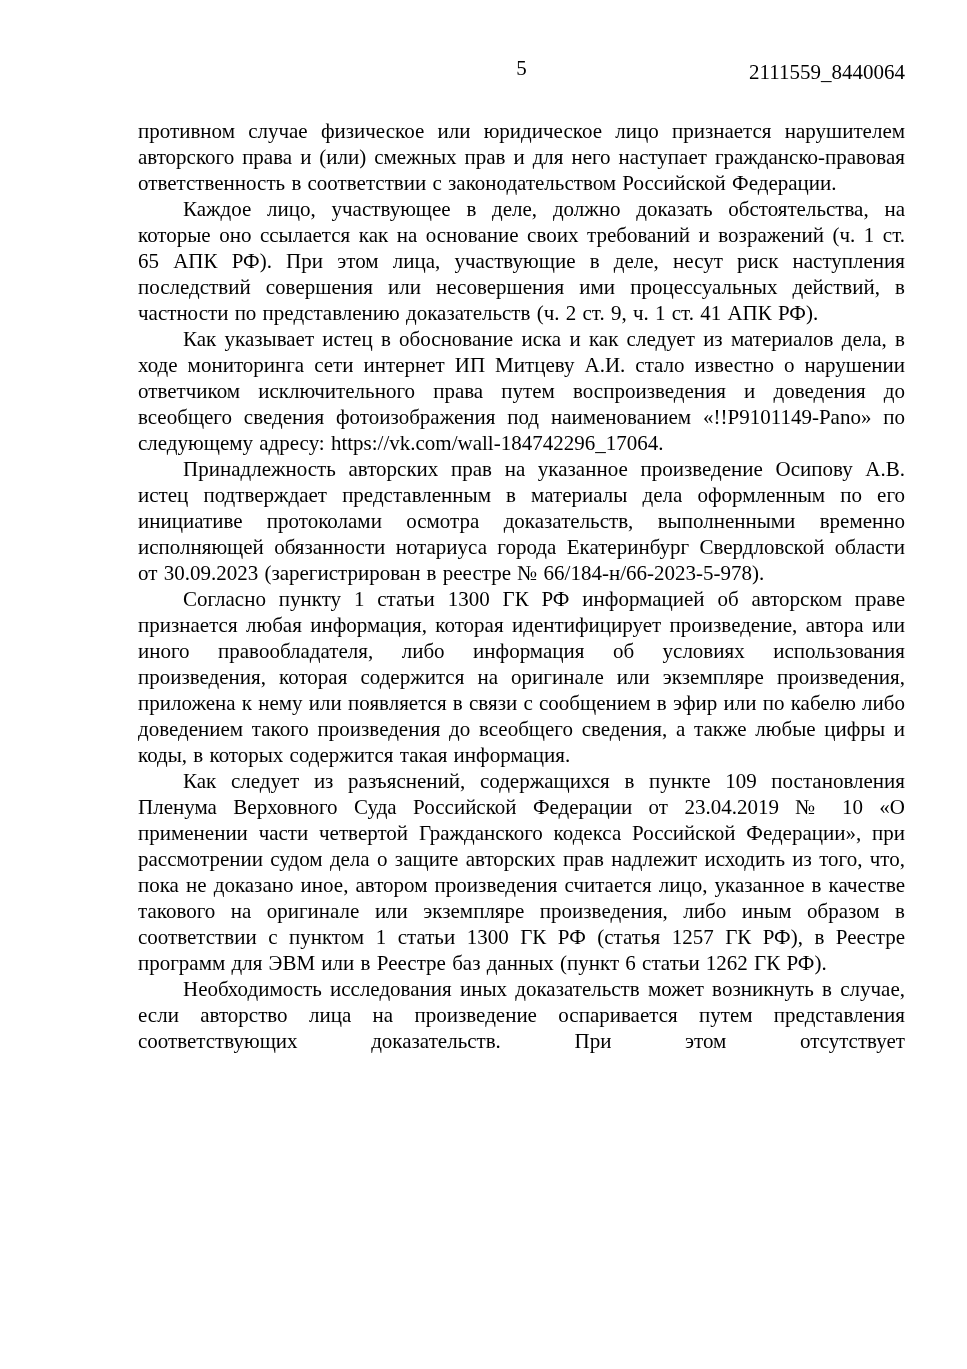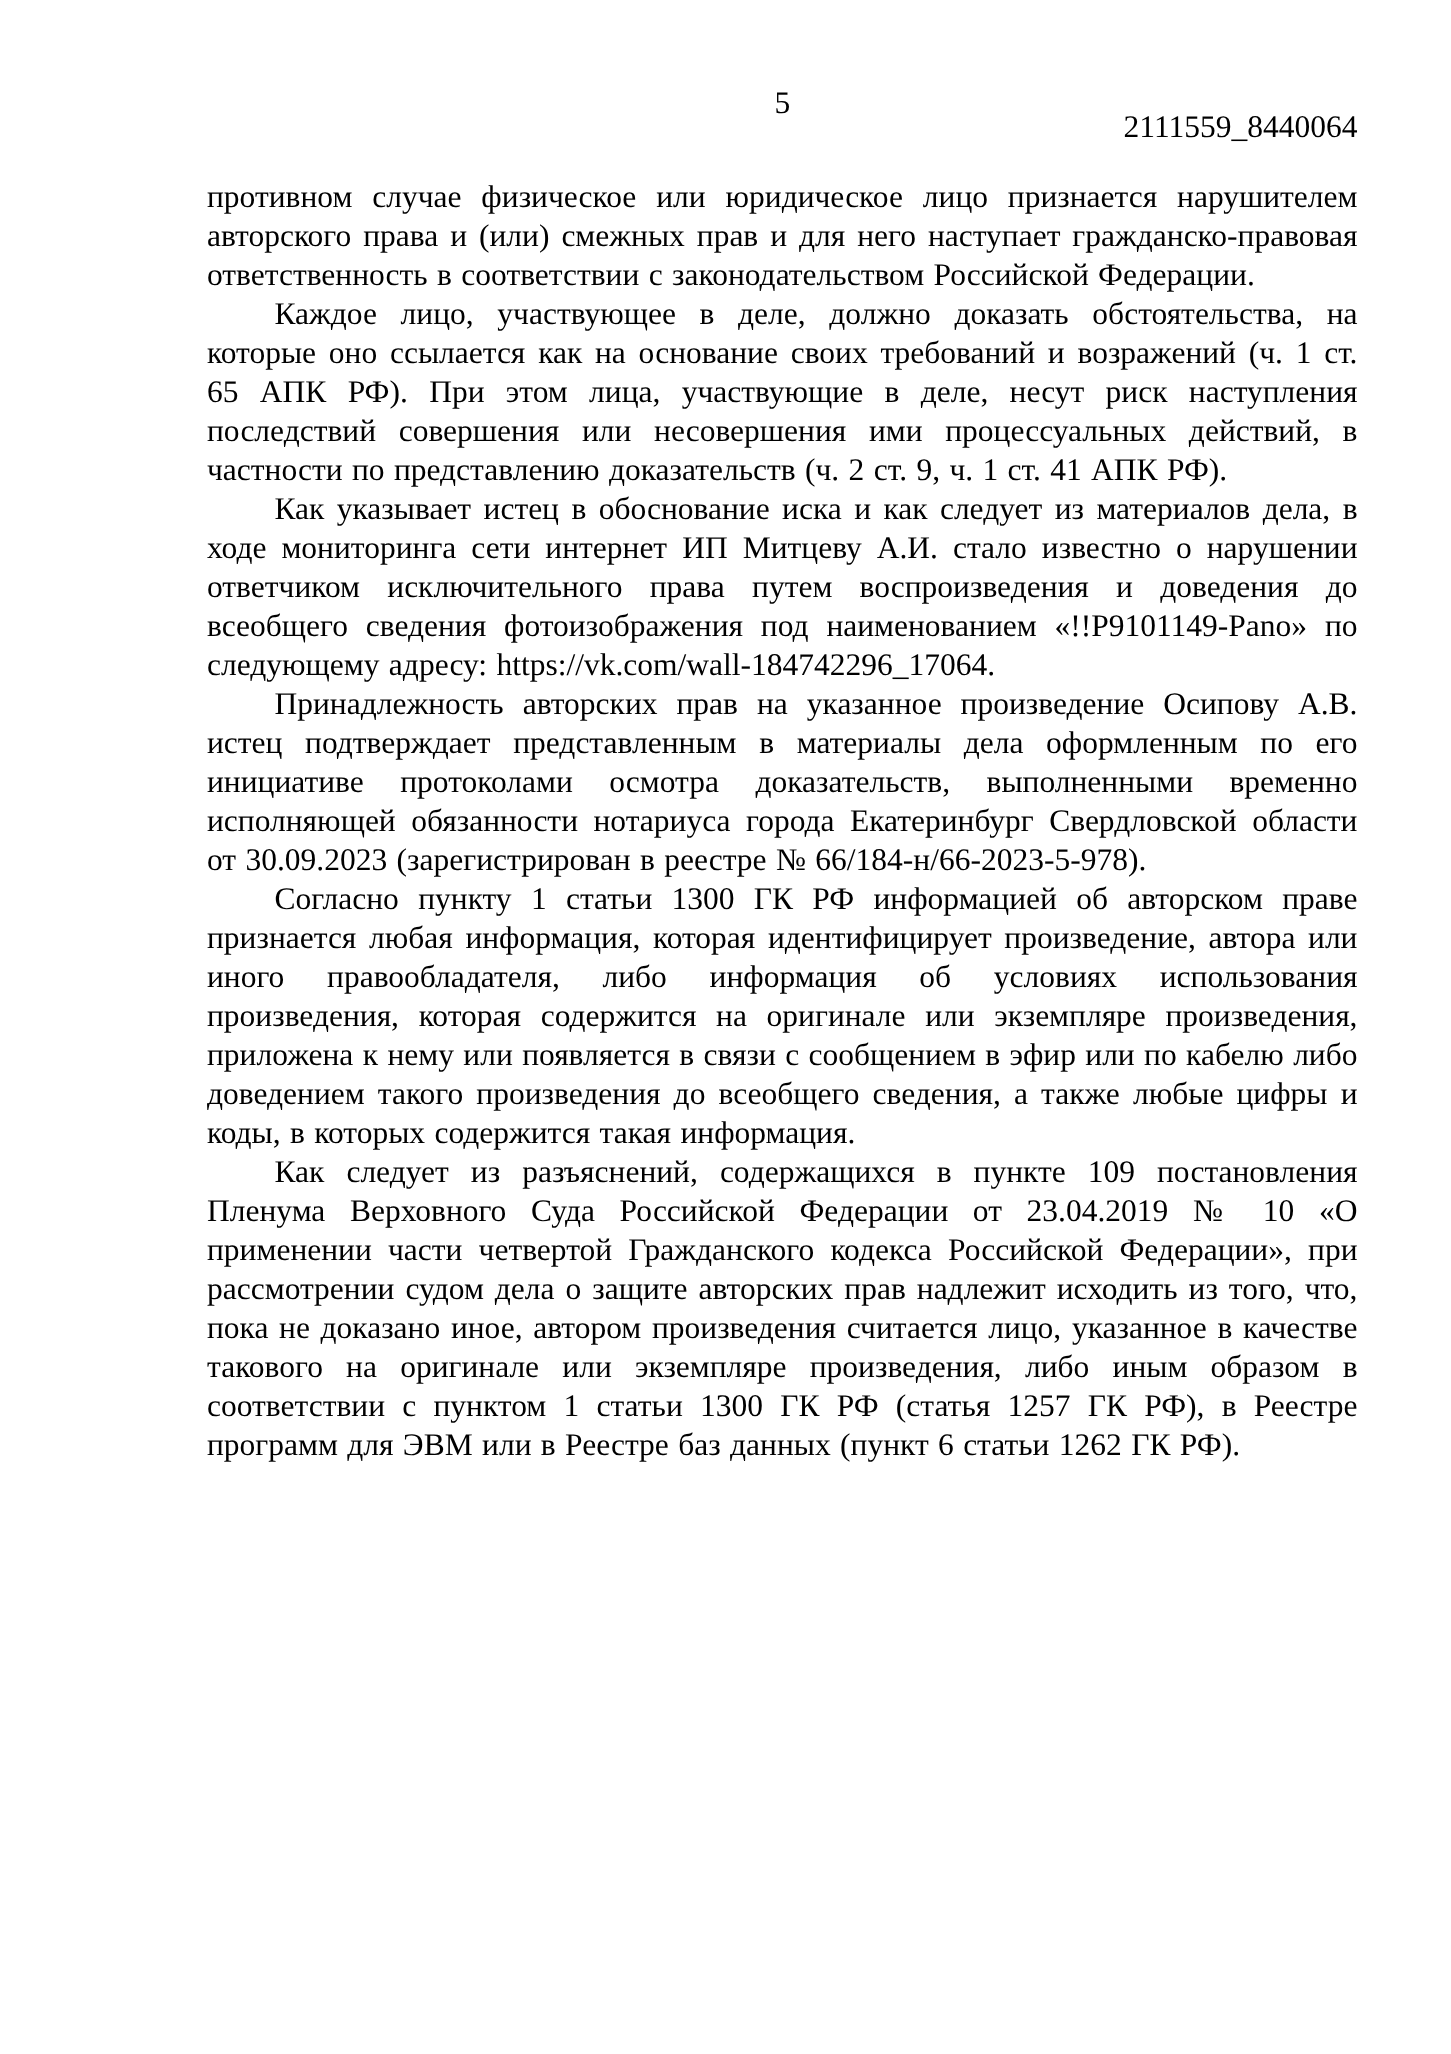--- a/index.html
+++ b/index.html
@@ -27,21 +27,21 @@
   }
   .page-number {
     position: absolute;
     left: 0;
     right: 0;
     text-align: center;
   }
   .doc-id {
     position: absolute;
     right: 0;
-    top: 16px;
+    top: 4px;
     white-space: nowrap;
     text-align: right;
   }
   .body-text p {
     margin: 0;
     font-size: 21px;
     line-height: 26px;
     text-align: justify;
     text-indent: 45px;
     word-spacing: 1px;
@@ -61,14 +61,15 @@
     <span class="page-number">5</span>
     <span class="doc-id">2111559_8440064</span>
   </header>
   <main class="body-text">
       <p class="no-indent">противном случае физическое или юридическое лицо признается нарушителем авторского права и (или) смежных прав и для него наступает гражданско-правовая ответственность в соответствии с законодательством Российской Федерации.</p>
       <p class="">Каждое лицо, участвующее в деле, должно доказать обстоятельства, на которые оно ссылается как на основание своих требований и возражений (ч. 1 ст. 65 АПК РФ). При этом лица, участвующие в деле, несут риск наступления последствий совершения или несовершения ими процессуальных действий, в частности по представлению доказательств (ч. 2 ст. 9, ч. 1 ст. 41 АПК РФ).</p>
       <p class="">Как указывает истец в обоснование иска и как следует из материалов дела, в ходе мониторинга сети интернет ИП Митцеву А.И. стало известно о нарушении ответчиком исключительного права путем воспроизведения и доведения до всеобщего сведения фотоизображения под наименованием «!!P9101149-Pano» по следующему адресу: https://vk.com/wall-184742296_17064.</p>
       <p class="">Принадлежность авторских прав на указанное произведение Осипову А.В. истец подтверждает представленным в материалы дела оформленным по его инициативе протоколами осмотра доказательств, выполненными временно исполняющей обязанности нотариуса города Екатеринбург Свердловской области от 30.09.2023 (зарегистрирован в реестре № 66/184-н/66-2023-5-978).</p>
       <p class="">Согласно пункту 1 статьи 1300 ГК РФ информацией об авторском праве признается любая информация, которая идентифицирует произведение, автора или иного правообладателя, либо информация об условиях использования произведения, которая содержится на оригинале или экземпляре произведения, приложена к нему или появляется в связи с сообщением в эфир или по кабелю либо доведением такого произведения до всеобщего сведения, а также любые цифры и коды, в которых содержится такая информация.</p>
       <p class="">Как следует из разъяснений, содержащихся в пункте 109 постановления Пленума Верховного Суда Российской Федерации от 23.04.2019 № 10 «О применении части четвертой Гражданского кодекса Российской Федерации», при рассмотрении судом дела о защите авторских прав надлежит исходить из того, что, пока не доказано иное, автором произведения считается лицо, указанное в качестве такового на оригинале или экземпляре произведения, либо иным образом в соответствии с пунктом 1 статьи 1300 ГК РФ (статья 1257 ГК РФ), в Реестре программ для ЭВМ или в Реестре баз данных (пункт 6 статьи 1262 ГК РФ).</p>
+      <p class=" justify-last">Необходимость исследования иных доказательств может возникнуть в случае, если авторство лица на произведение оспаривается путем представления соответствующих доказательств. При этом отсутствует</p>
     </main>
 </div>
 
 </body></html>

